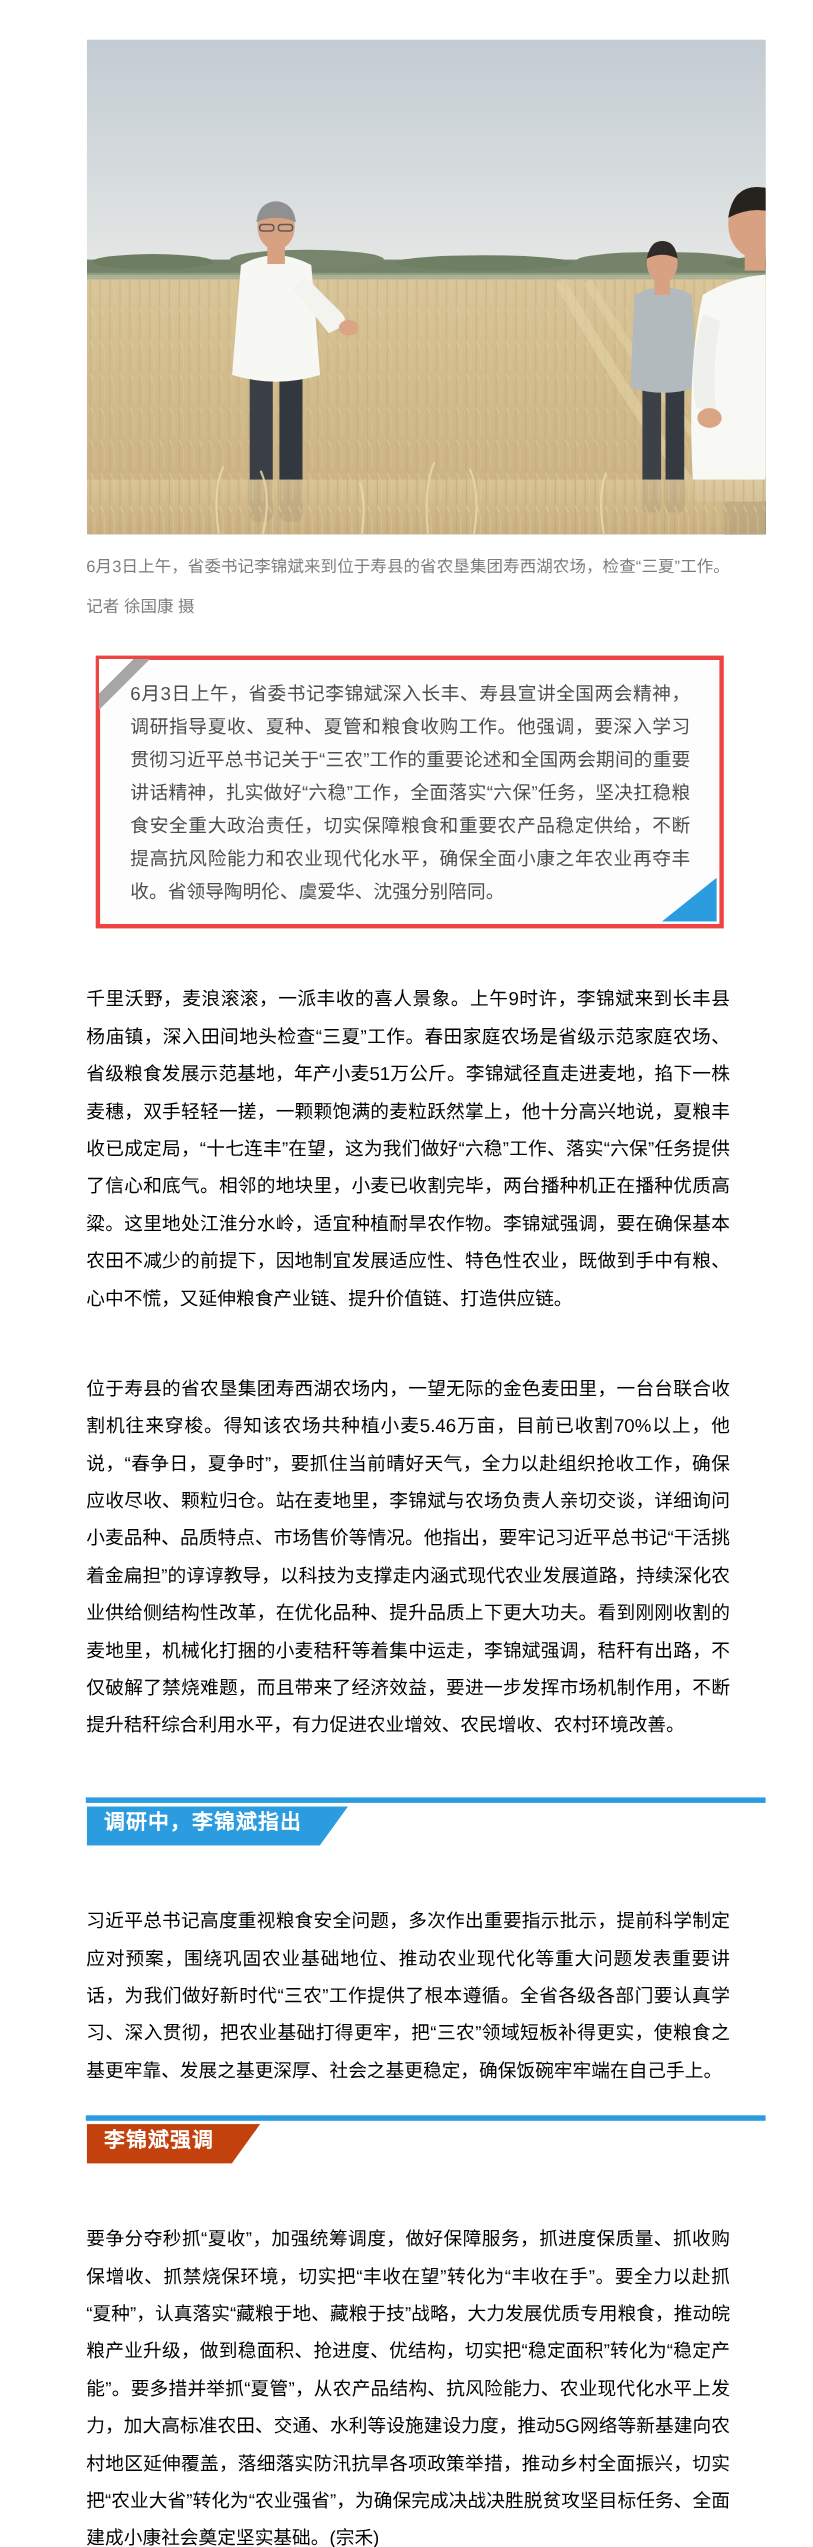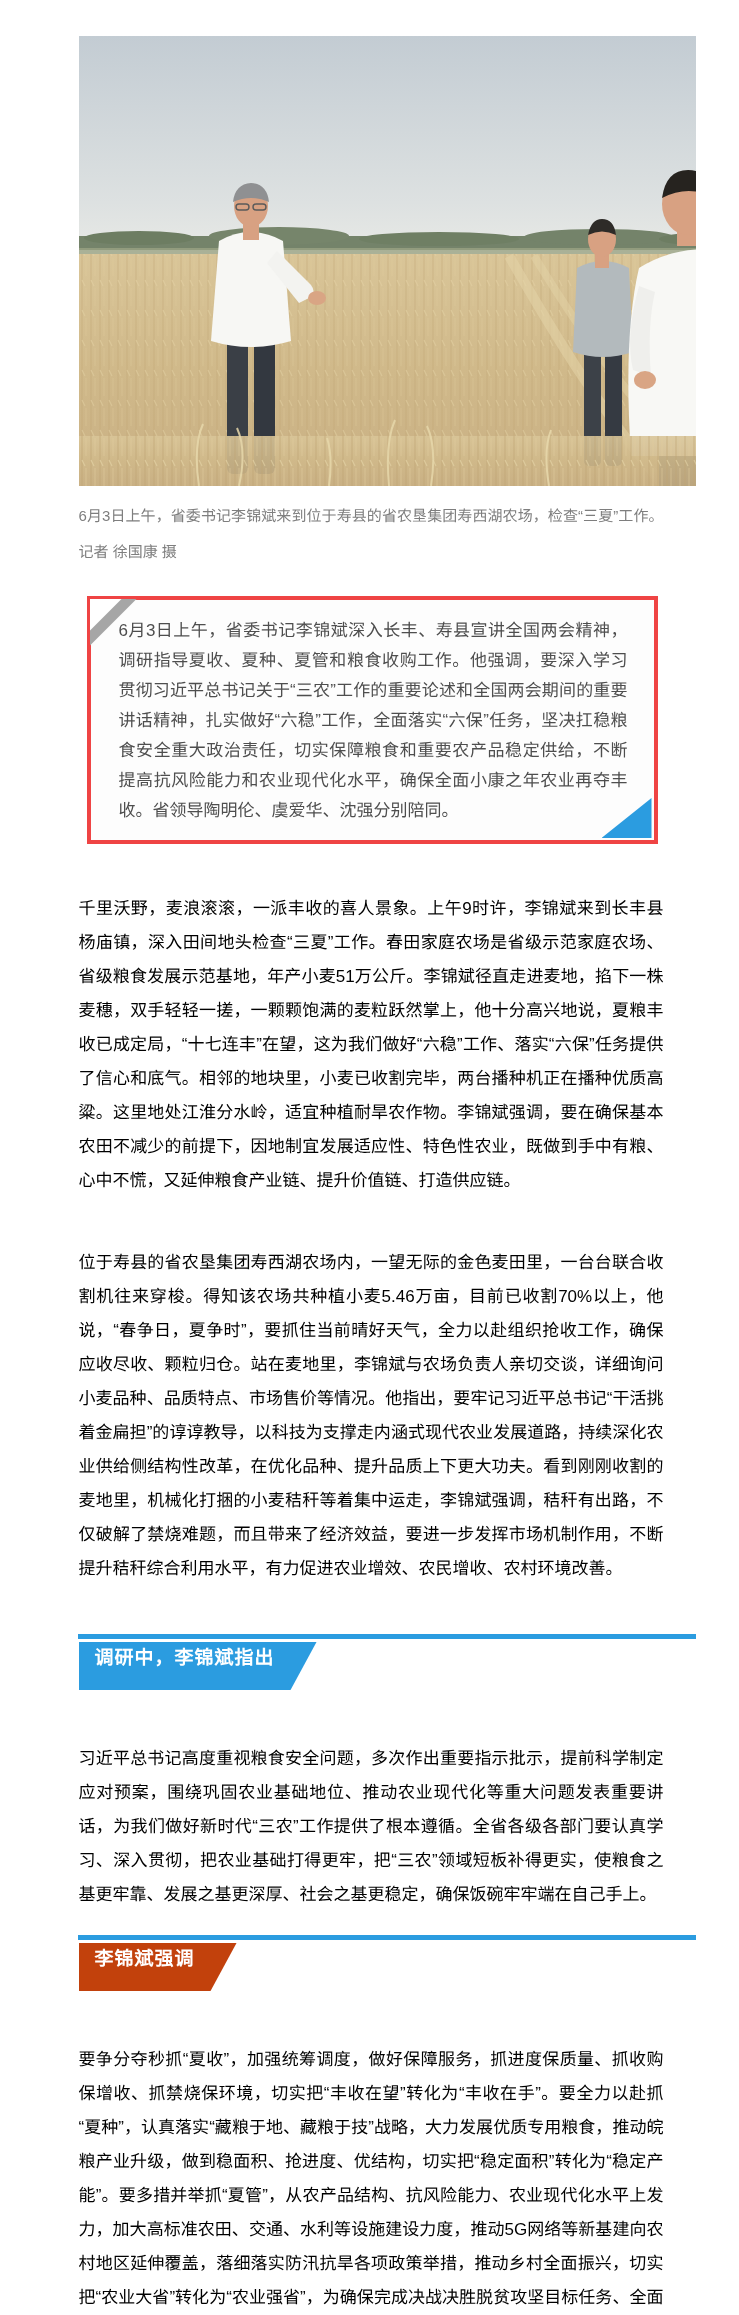--- a/index.html
+++ b/index.html
@@ -96,21 +96,21 @@
     width: 678px;
     margin-left: -1px;
   }
   .section-badge {
     display: inline-block;
     margin-top: 3px;
     color: #ffffff;
     font-size: 19px;
     font-weight: bold;
     line-height: 32px;
-    padding: 0 42px 16px 16px;
+    padding: 0 42px 4px 16px;
     clip-path: polygon(0 0, 100% 0, calc(100% - 26px) 100%, 0 100%);
     letter-spacing: 1px;
   }
 </style>
 </head>
 <body>
 
 <div class="page">
   <div class="content">
 

